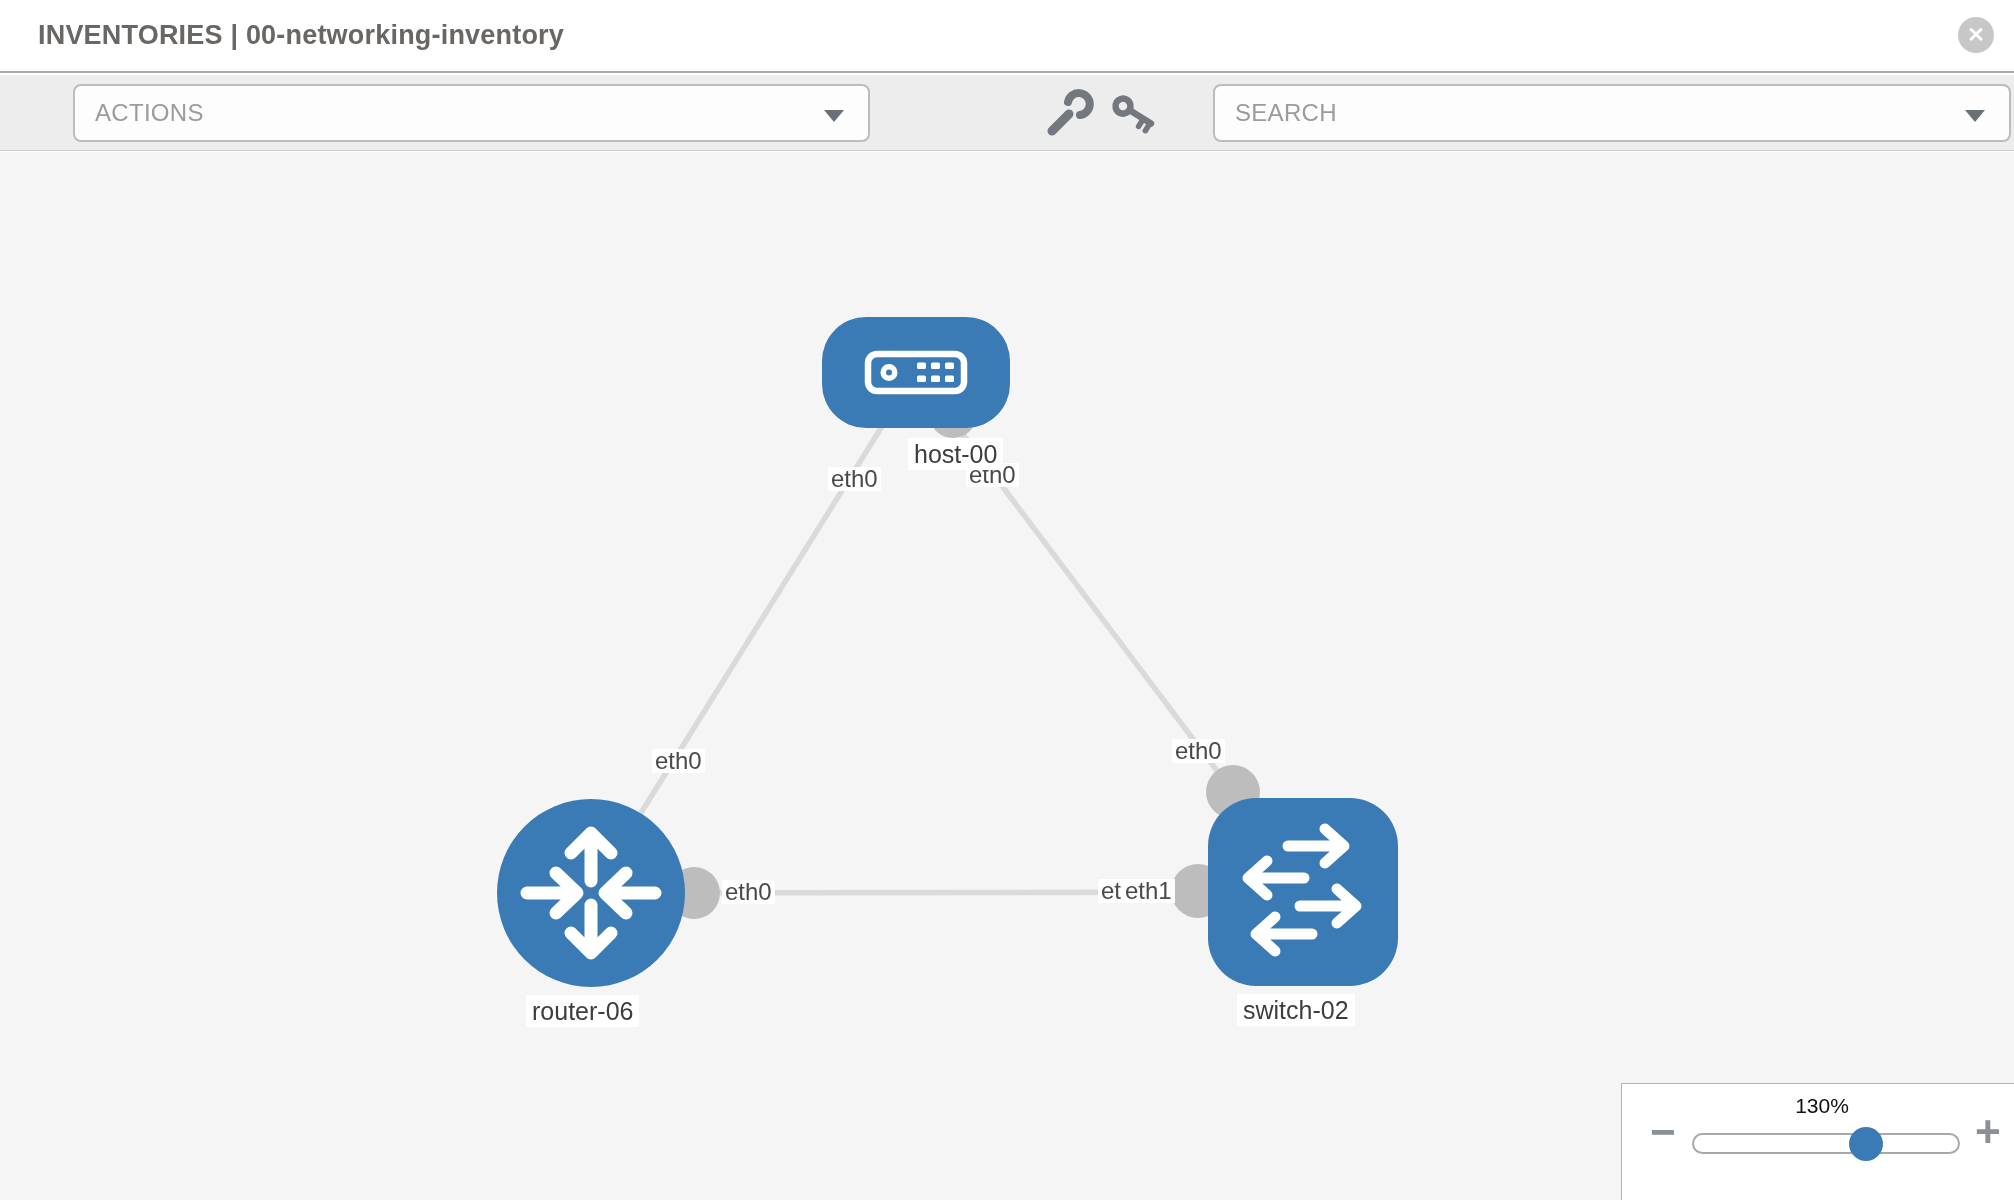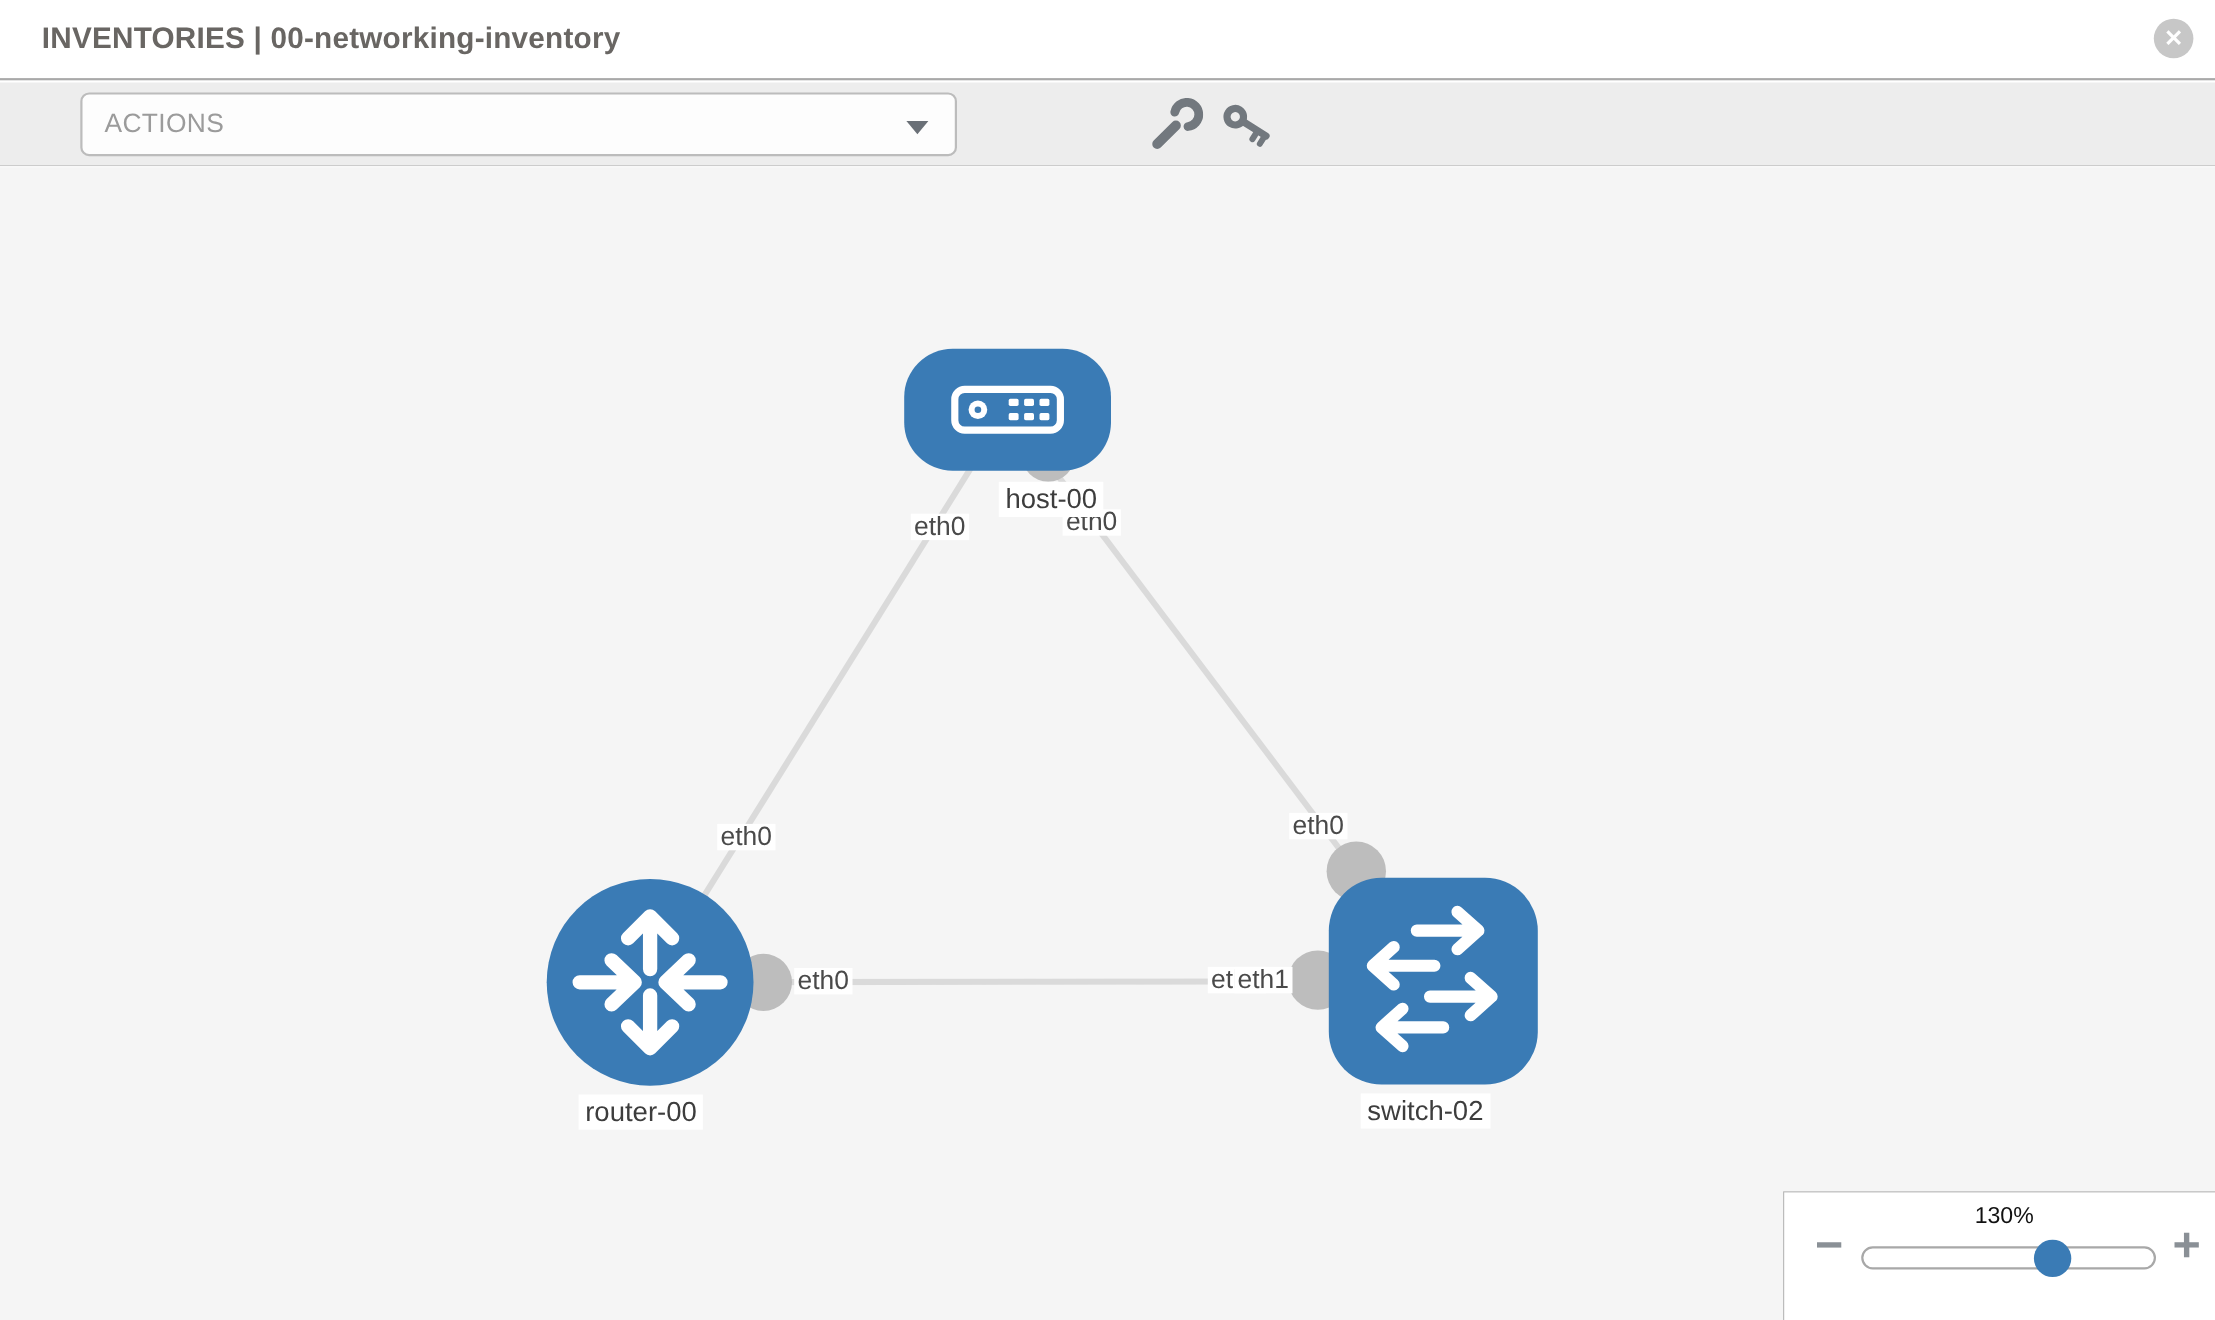--- a/index.html
+++ b/index.html
@@ -113,20 +113,24 @@
       <svg width="52" height="52" viewBox="0 0 52 52">
         <g transform="translate(26,24) rotate(32)" stroke="#72787e" fill="none" stroke-linecap="round">
           <circle cx="-13" cy="0" r="7.5" stroke-width="6.5"></circle>
           <path d="M-5 0 L20 0" stroke-width="6.5"></path>
           <path d="M11 2 L11 9" stroke-width="5.5"></path>
           <path d="M19 2 L19 9" stroke-width="5.5"></path>
         </g>
       </svg>
     </div>
 
+    <div class="dropdown" id="search-dropdown">
+      <span class="dd-label">SEARCH</span>
+      <span class="caret"></span>
+    </div>
   </div>
 
   <div id="canvas">
     <svg id="topology-svg" width="2014" height="1048" viewBox="0 151 2014 1048">
 
       <g stroke="#dadada" stroke-width="5.5">
         <line x1="916" y1="371" x2="591" y2="892"></line>
         <line x1="916" y1="371" x2="1233" y2="791"></line>
         <line x1="591" y1="892" x2="1303" y2="891"></line>
       </g>
@@ -181,21 +185,21 @@
   <div class="node-label" style="left:908px; top:438px;">host-00</div>
   <div class="iface-label" style="left:966px; top:451px;">eth0</div>
 
   <div class="iface-label" style="left:652px; top:737px;">eth0</div>
   <div class="iface-label" style="left:1172px; top:727px;">eth0</div>
 
   <div class="iface-label" style="left:722px; top:868px;">eth0</div>
   <div class="iface-label" style="left:1098px; top:867px; z-index:4;">eth1</div>
   <div class="iface-label" style="left:1122px; top:867px; z-index:5;">eth1</div>
 
-  <div class="node-label" style="left:526px; top:995px;">router-00</div>
+  <div class="node-label" style="left:526px; top:995px;">router-06</div>
   <div class="node-label" style="left:1237px; top:994px;">switch-02</div>
 
   <div id="zoom-panel">
     <div id="zoom-level">130%</div>
     <div class="zoom-sign" id="zoom-minus">−</div>
     <div id="zoom-track">
       <div id="zoom-thumb"></div>
     </div>
     <div class="zoom-sign" id="zoom-plus">+</div>
   </div>

